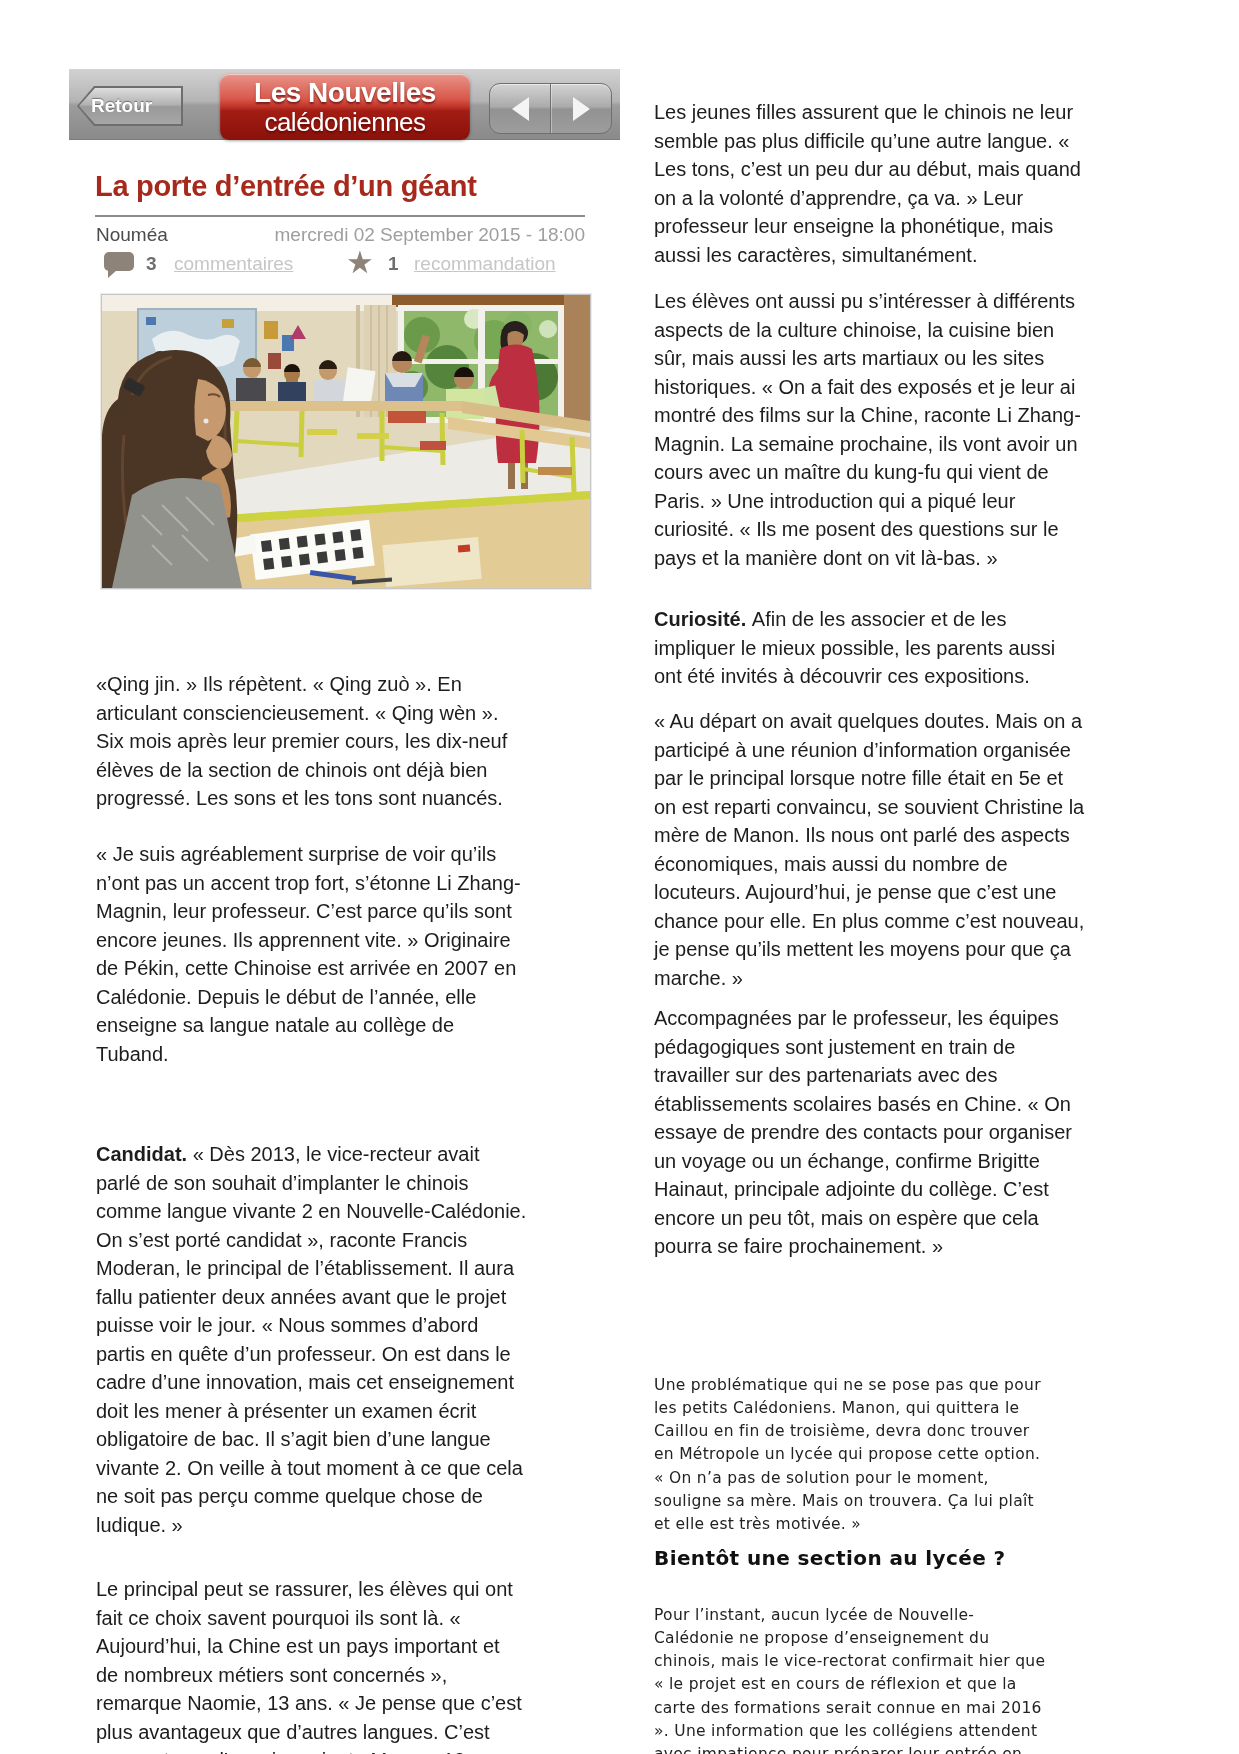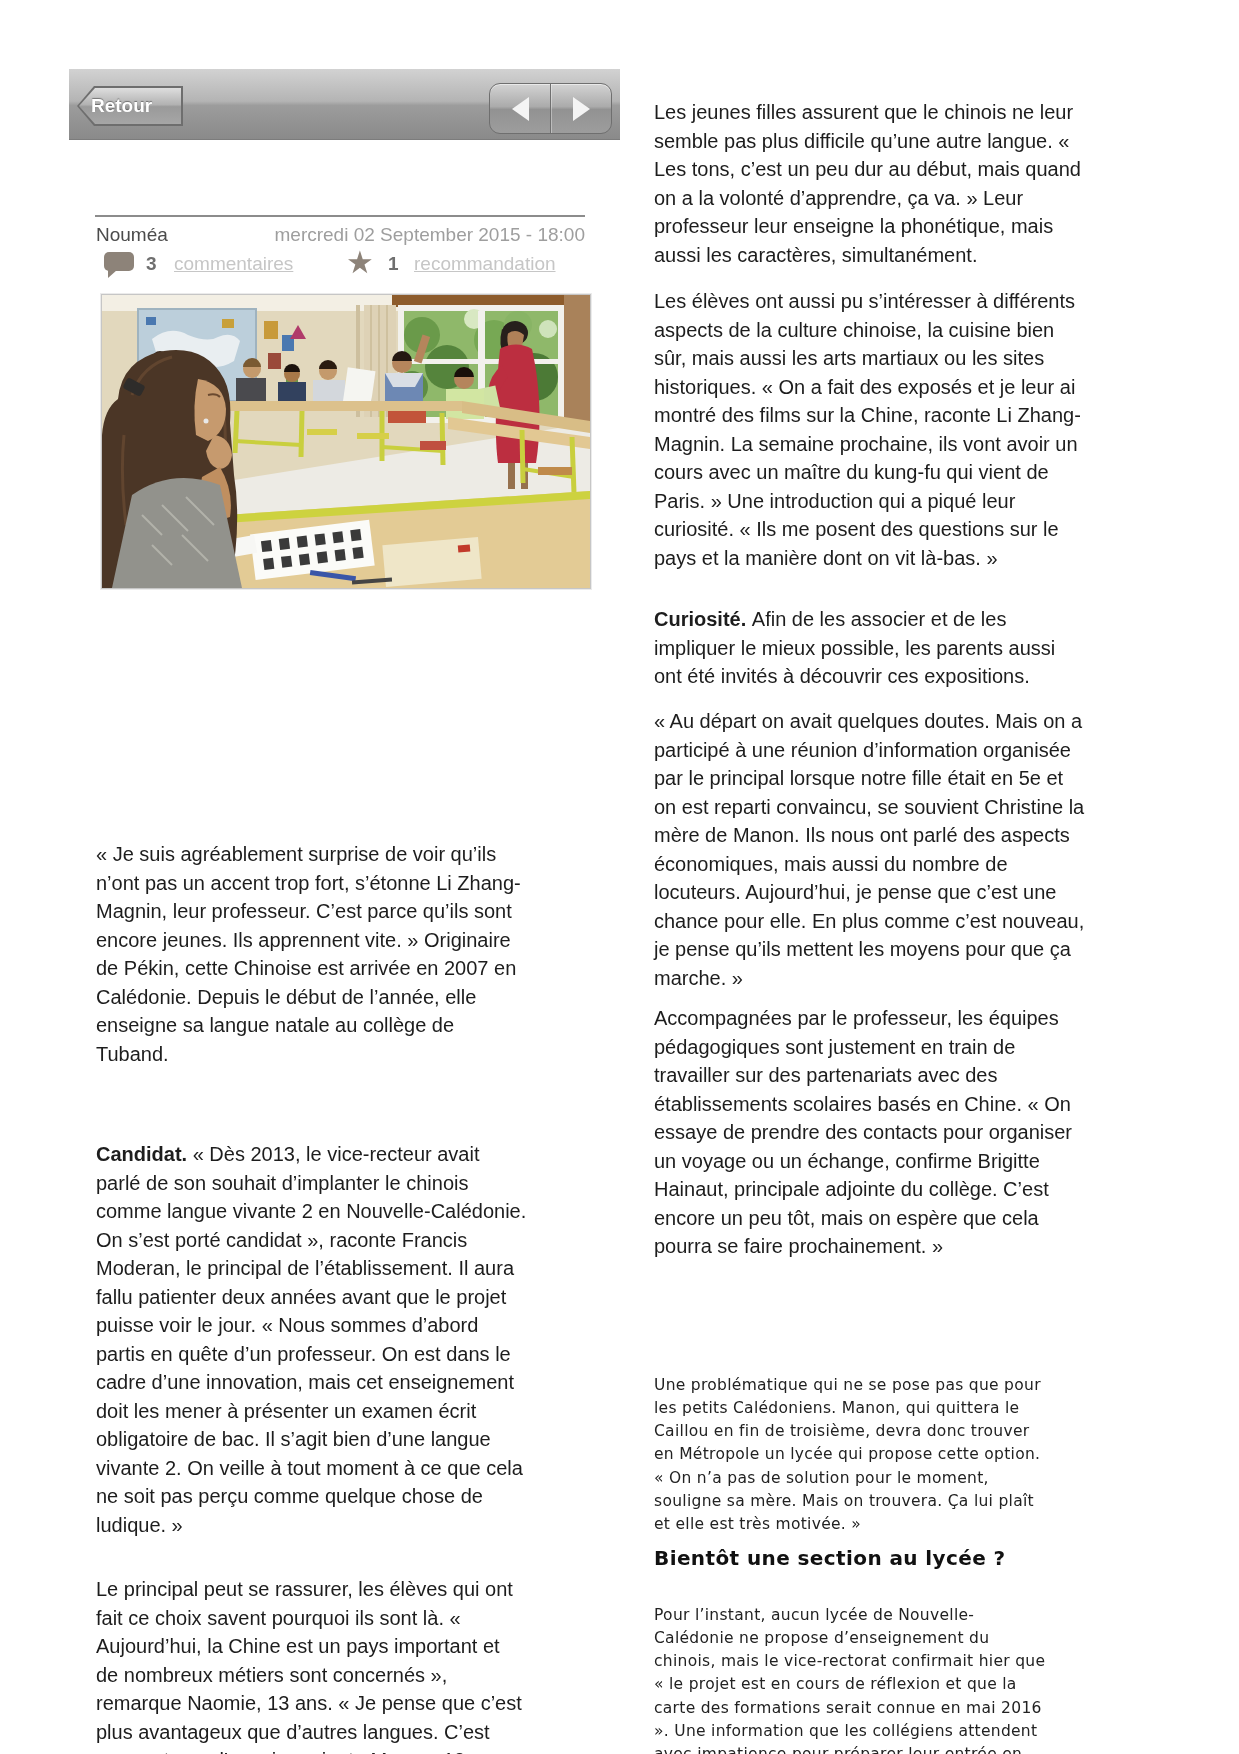--- a/index.html
+++ b/index.html
@@ -80,31 +80,36 @@
 <body>
 
 <div class="page">
 
   <div class="toolbar">
     <div class="back-outer">
       <div class="back-inner">
         <span>Retour</span>
       </div>
     </div>
+    <div class="logo">
+      <div class="l1">Les Nouvelles</div>
+      <div class="l2">calédoniennes</div>
+    </div>
     <div class="pager">
       <div class="pager-half">
         <span class="tri tri-left"></span>
       </div>
       <div class="pager-sep"></div>
       <div class="pager-half">
         <span class="tri tri-right"></span>
       </div>
     </div>
   </div>
 
+  <h1 class="title">La porte d’entrée d’un géant</h1>
   <div class="rule"></div>
   <div class="meta1">
     <span class="city">Nouméa</span>
     <span class="date">mercredi 02 September 2015 - 18:00</span>
   </div>
   <div class="meta2">
     <span class="bubble"></span>
     <span class="cnt c1">3</span>
     <span class="lbl l1">commentaires</span>
     <span class="star">★</span>
@@ -241,20 +246,25 @@
         <circle cx="104" cy="126" r="2.5" fill="#e8e8e8"></circle>
         <path d="M112,140 q16,2 18,20 q-2,14 -14,14 q-10,-4 -12,-18 z" fill="#c69a6e"></path>
         <path d="M118,172 q14,24 10,50 l-26,8 q-6,-30 -2,-48 z" fill="#c08f60"></path>
         <rect x="22" y="86" width="20" height="12" rx="3" fill="#2e2c2a" transform="rotate(28 32 92)"></rect>
         <path d="M30,200 Q70,172 118,190 L140,293 L10,293 Z" fill="#92928c"></path>
         <path d="M40,220 l20,20 M60,210 l26,26 M84,202 l28,28 M50,250 l20,20 M80,240 l26,26" stroke="#b2b2aa" stroke-width="2"></path>
       </g>
     </svg>
   </div>
 
+  <p class="para lp1">«Qing jin. » Ils répètent. « Qing zuò ». En
+articulant consciencieusement. « Qing wèn ».
+Six mois après leur premier cours, les dix-neuf
+élèves de la section de chinois ont déjà bien
+progressé. Les sons et les tons sont nuancés.</p>
   <p class="para lp2">« Je suis agréablement surprise de voir qu’ils
 n’ont pas un accent trop fort, s’étonne Li Zhang-
 Magnin, leur professeur. C’est parce qu’ils sont
 encore jeunes. Ils apprennent vite. » Originaire
 de Pékin, cette Chinoise est arrivée en 2007 en
 Calédonie. Depuis le début de l’année, elle
 enseigne sa langue natale au collège de
 Tuband.</p>
   <p class="para lp3"><span class="lead">Candidat. </span><span>« Dès 2013, le vice-recteur avait
 parlé de son souhait d’implanter le chinois

